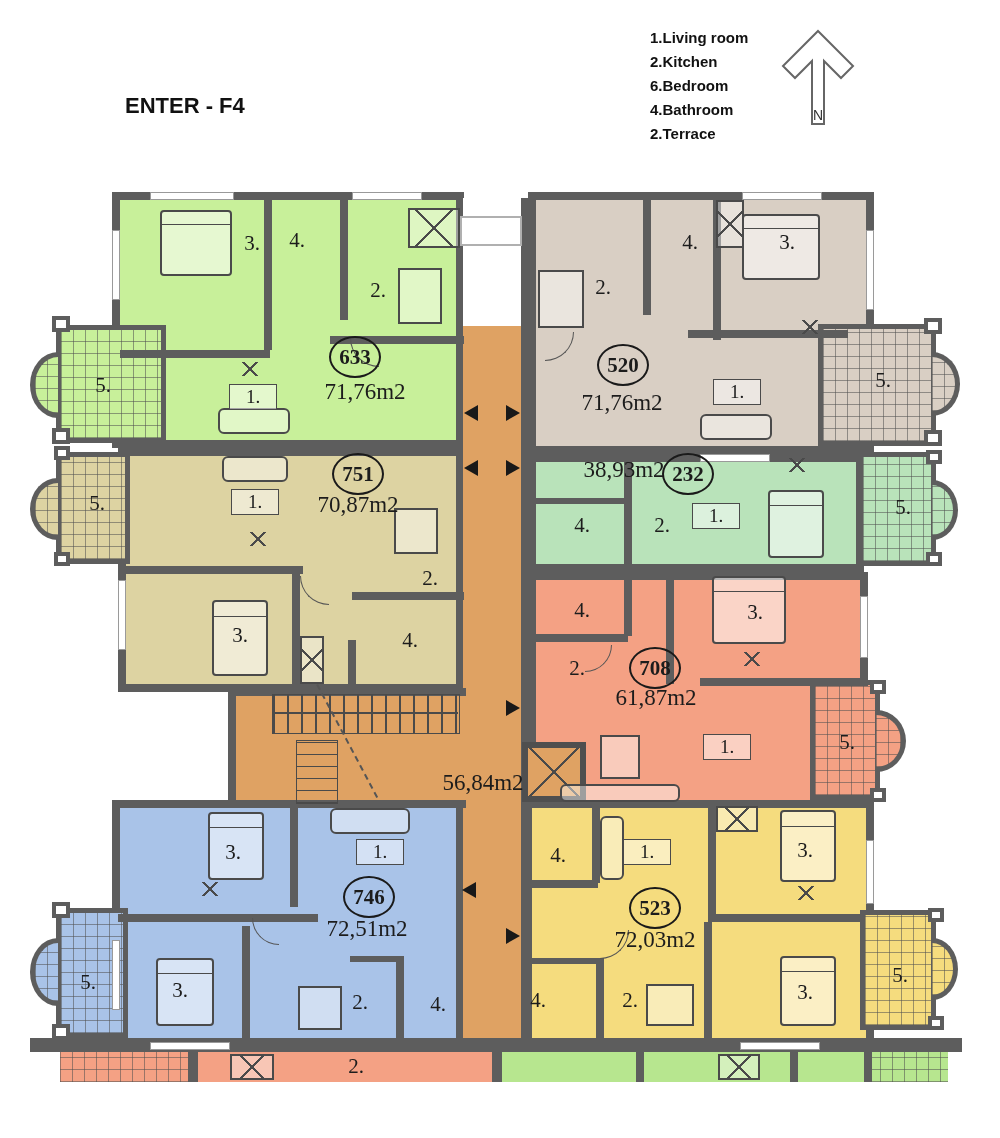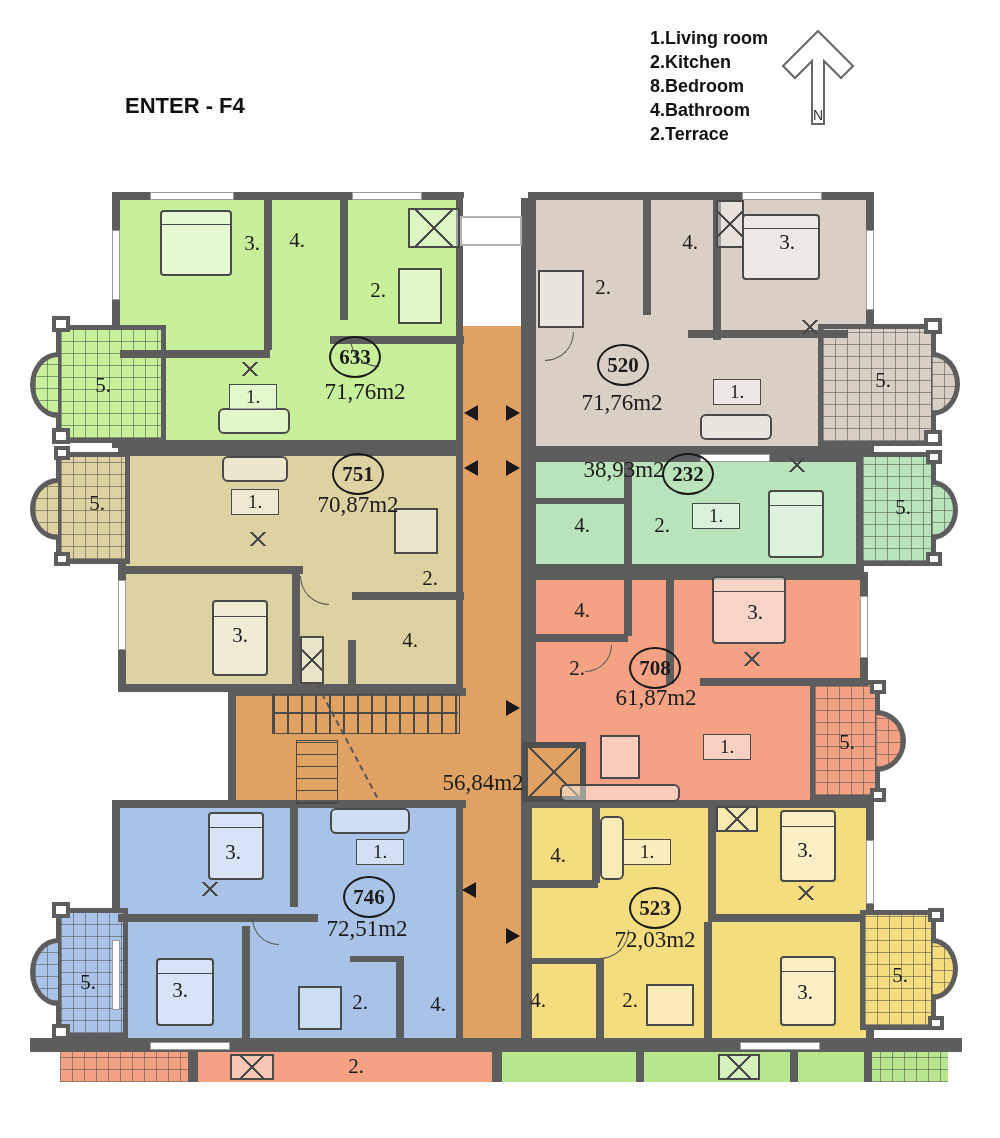--- a/index.html
+++ b/index.html
@@ -56,34 +56,34 @@
   .tvx{position:absolute;width:20px;height:14px;z-index:5;}
   .arcq{position:absolute;border-left:1.4px solid #555;border-bottom:1.4px solid #555;
         border-bottom-left-radius:100%;z-index:4;}
   
   .tril{position:absolute;width:0;height:0;border-top:8px solid transparent;border-bottom:8px solid transparent;
         border-right:14px solid #191919;z-index:6;}
   .trir{position:absolute;width:0;height:0;border-top:8px solid transparent;border-bottom:8px solid transparent;
         border-left:14px solid #191919;z-index:6;}
   
   .title{position:absolute;font-family:"Liberation Sans",sans-serif;font-weight:700;color:#111;}
-  .legend{position:absolute;font-family:"Liberation Sans",sans-serif;font-weight:700;font-size:18px;
+  .legend{position:absolute;font-family:"Liberation Sans",sans-serif;font-weight:700;font-size:15px;
           line-height:24px;color:#111;}
 </style>
 </head>
 <body>
 
 <div id="stage">
 
   <div class="title" style="left:125px;top:93px;font-size:22px;">ENTER - F4</div>
 
   <div class="legend" style="left:650px;top:26px;">
     <div>1.Living room</div>
     <div>2.Kitchen</div>
-    <div>8.Bedroom</div>
+    <div>6.Bedroom</div>
     <div>4.Bathroom</div>
     <div>2.Terrace</div>
   </div>
 
   <svg class="abs" style="left:778px;top:28px;z-index:6;" width="80" height="100" viewBox="0 0 80 100">
     <polygon points="40,3 75,38 63,50 46,33 46,96 34,96 34,33 17,50 5,38" fill="#fff" stroke="#666" stroke-width="2"></polygon>
     <text x="40" y="92" text-anchor="middle" font-size="14" font-family="Liberation Sans,sans-serif" fill="#333">N</text>
   </svg>
 
   <div class="ter gridbg" style="left: 56px; top: 325px; width: 110px; height: 118px; background-color: rgb(200, 240, 154);"></div>

